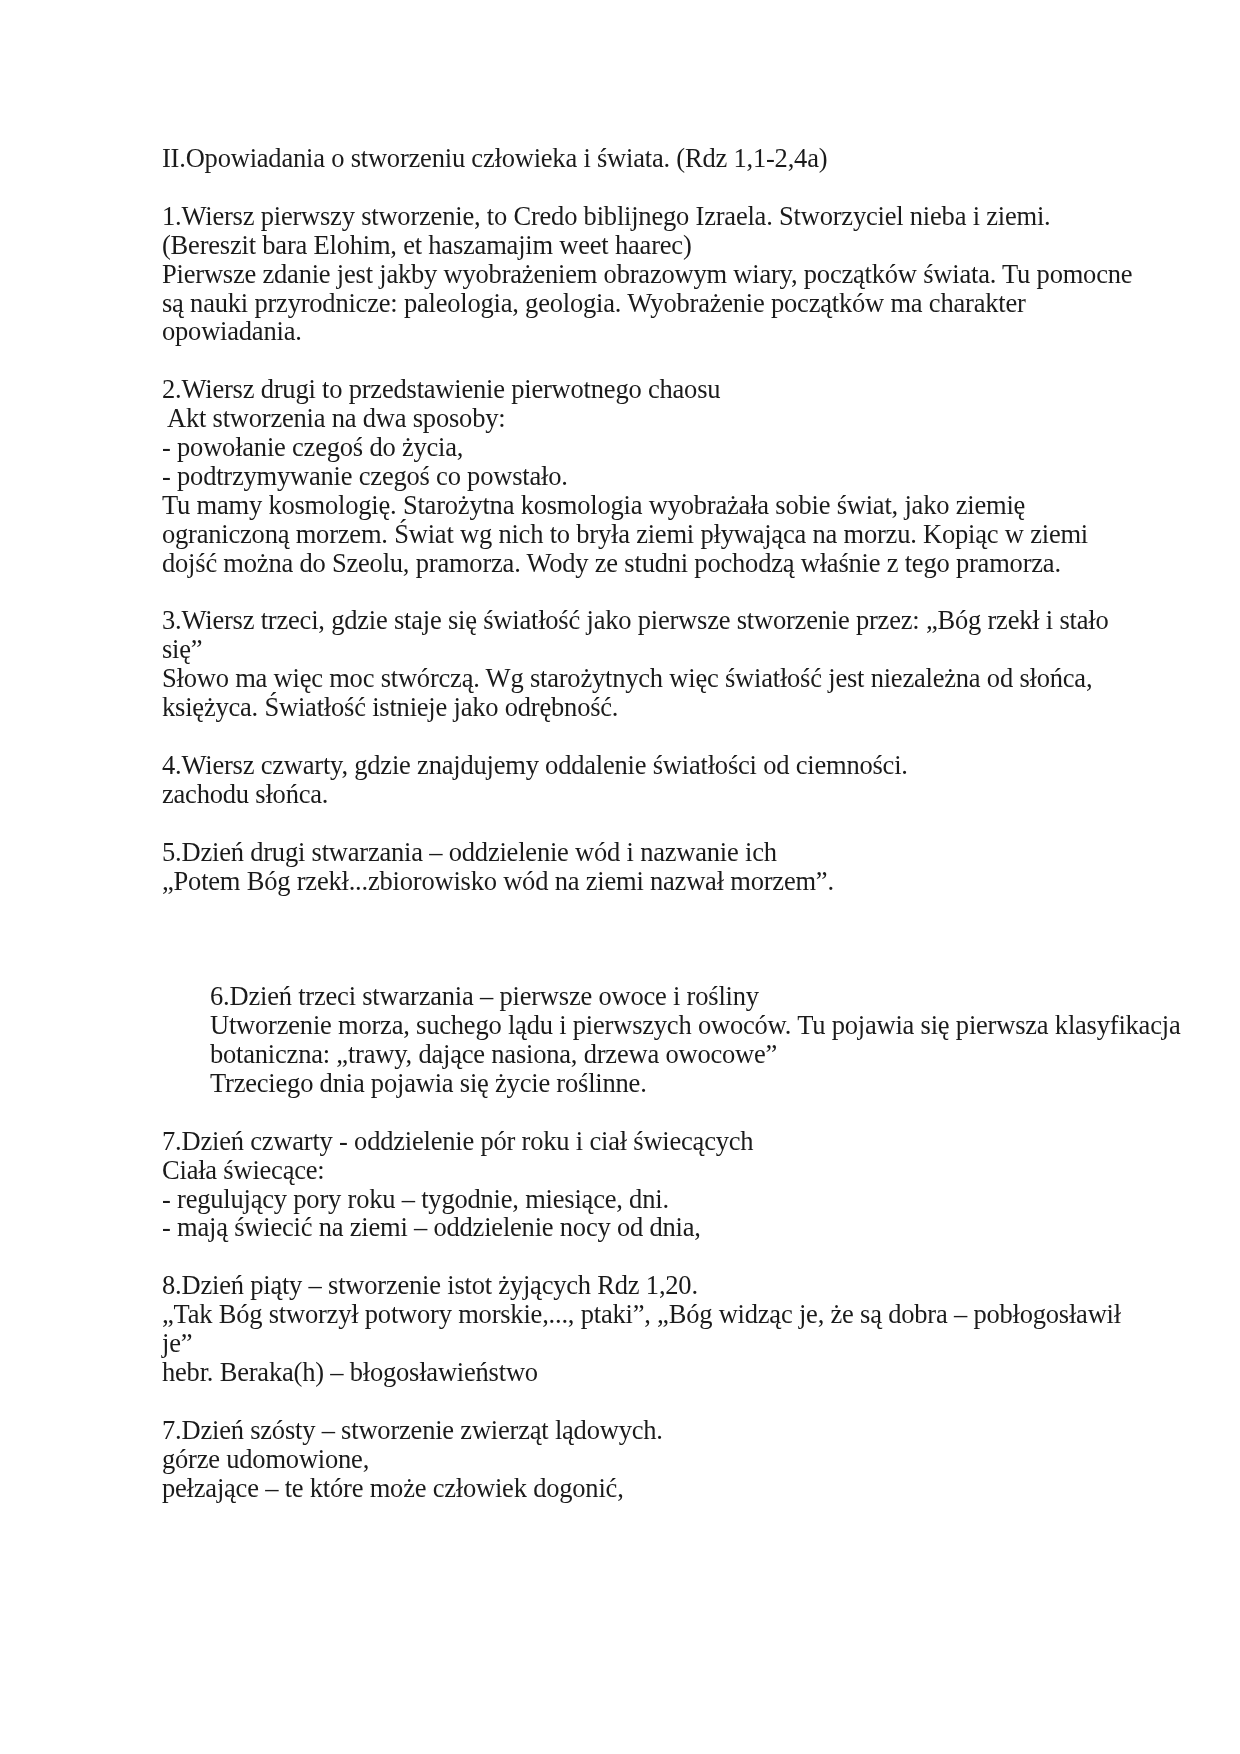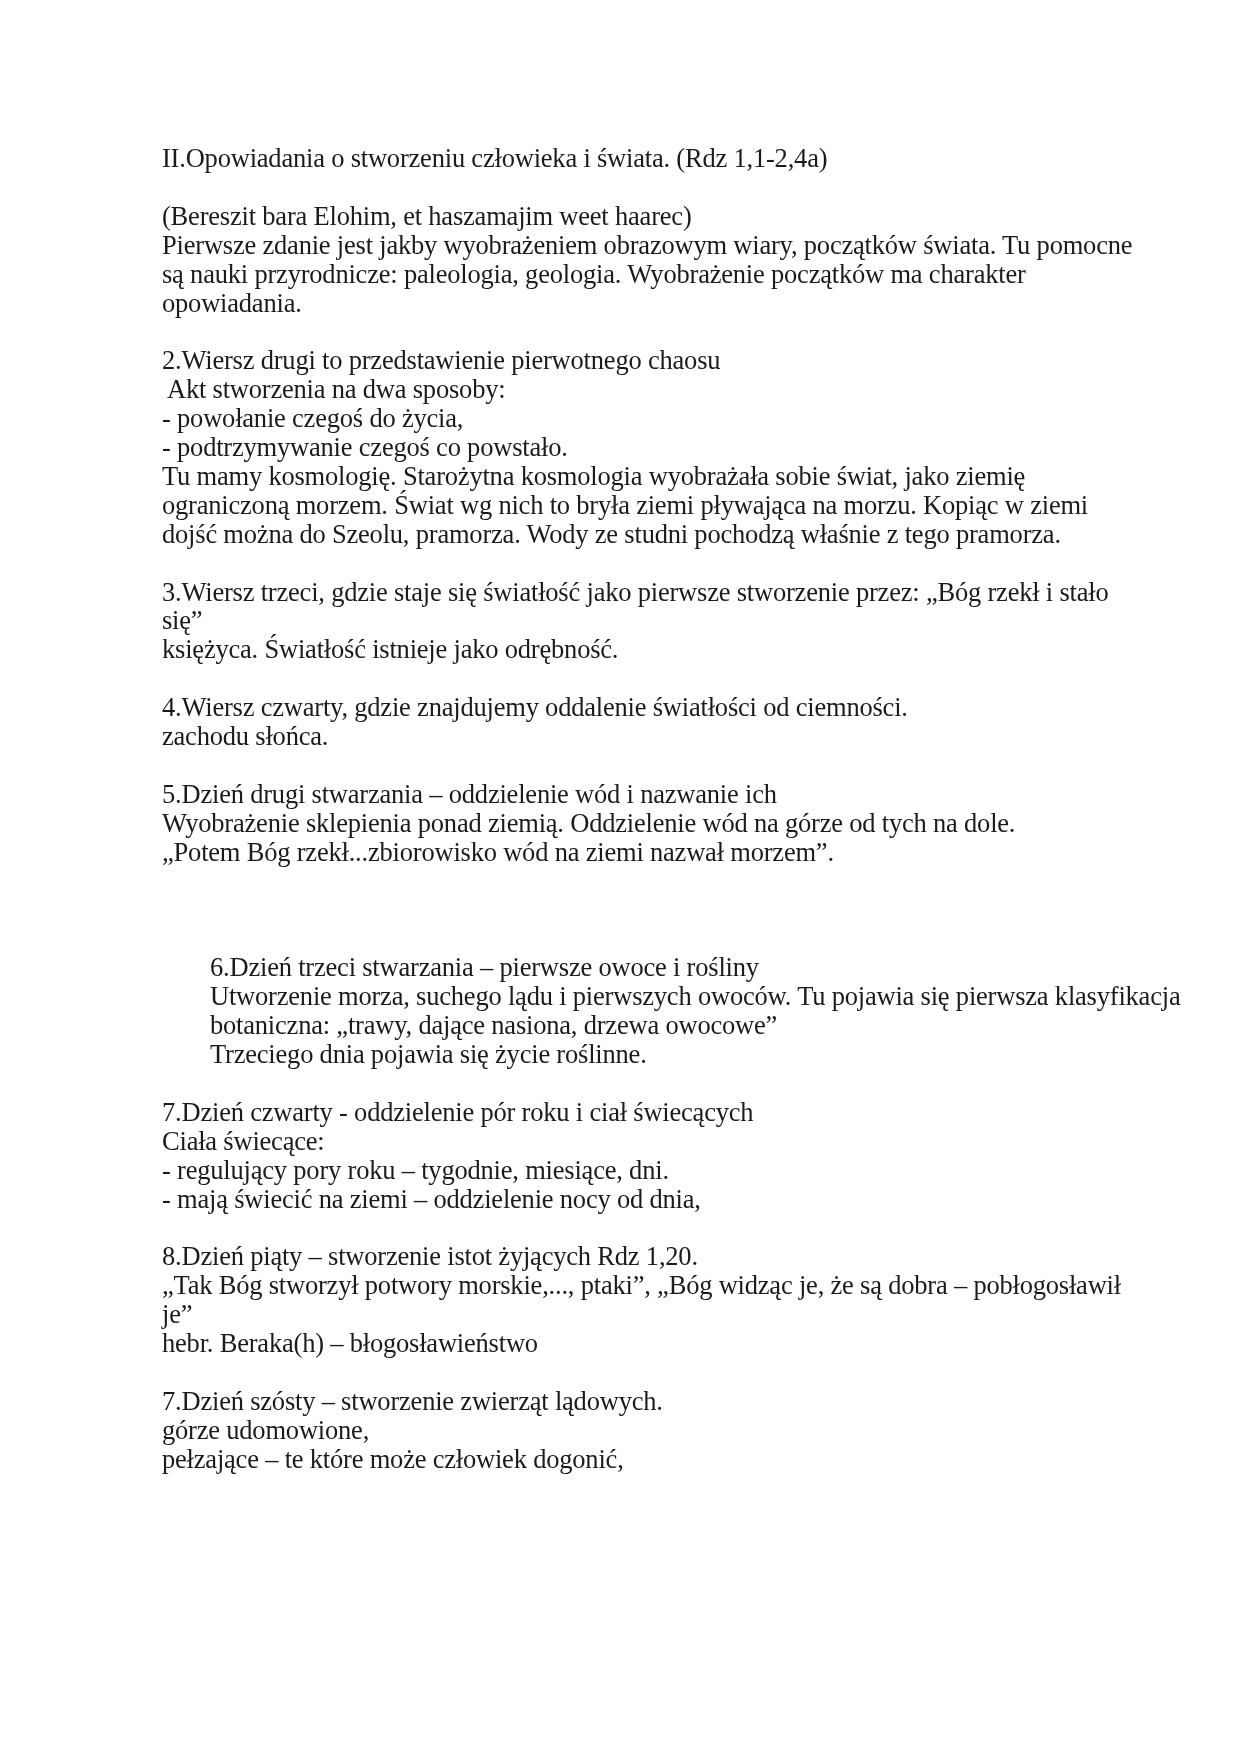--- a/index.html
+++ b/index.html
@@ -40,50 +40,51 @@
 <body>
 
 <div class="page">
   <div class="content">
 
     <div class="para">
       <div class="line">II.Opowiadania o stworzeniu człowieka i świata. (Rdz 1,1-2,4a)</div>
     </div>
 
     <div class="para">
+      <div class="line">1.Wiersz pierwszy stworzenie, to Credo biblijnego Izraela. Stworzyciel nieba i ziemi.</div>
       <div class="line">(Bereszit bara Elohim, et haszamajim weet haarec)</div>
       <div class="line">Pierwsze zdanie jest jakby wyobrażeniem obrazowym wiary, początków świata. Tu pomocne</div>
       <div class="line">są nauki przyrodnicze: paleologia, geologia. Wyobrażenie początków ma charakter</div>
       <div class="line">opowiadania.</div>
     </div>
 
     <div class="para">
       <div class="line">2.Wiersz drugi to przedstawienie pierwotnego chaosu</div>
       <div class="line"> Akt stworzenia na dwa sposoby:</div>
       <div class="line">- powołanie czegoś do życia,</div>
       <div class="line">- podtrzymywanie czegoś co powstało.</div>
       <div class="line">Tu mamy kosmologię. Starożytna kosmologia wyobrażała sobie świat, jako ziemię</div>
       <div class="line">ograniczoną morzem. Świat wg nich to bryła ziemi pływająca na morzu. Kopiąc w ziemi</div>
       <div class="line">dojść można do Szeolu, pramorza. Wody ze studni pochodzą właśnie z tego pramorza.</div>
     </div>
 
     <div class="para">
       <div class="line">3.Wiersz trzeci, gdzie staje się światłość jako pierwsze stworzenie przez: „Bóg rzekł i stało</div>
       <div class="line">się”</div>
+      <div class="line">Słowo ma więc moc stwórczą. Wg starożytnych więc światłość jest niezależna od słońca,</div>
       <div class="line">księżyca. Światłość istnieje jako odrębność.</div>
     </div>
 
     <div class="para">
       <div class="line">4.Wiersz czwarty, gdzie znajdujemy oddalenie światłości od ciemności.</div>
       <div class="line">zachodu słońca.</div>
     </div>
 
     <div class="para">
       <div class="line">5.Dzień drugi stwarzania – oddzielenie wód i nazwanie ich</div>
-      <div class="line">Wyobrażenie sklepienia ponad ziemią. Oddzielenie wód na górze od tych na dole.</div>
       <div class="line">„Potem Bóg rzekł...zbiorowisko wód na ziemi nazwał morzem”.</div>
     </div>
 
     <div class="para gap-before">
       <div class="line">6.Dzień trzeci stwarzania – pierwsze owoce i rośliny</div>
       <div class="line">Utworzenie morza, suchego lądu i pierwszych owoców. Tu pojawia się pierwsza klasyfikacja</div>
       <div class="line">botaniczna: „trawy, dające nasiona, drzewa owocowe”</div>
       <div class="line">Trzeciego dnia pojawia się życie roślinne.</div>
     </div>
 

